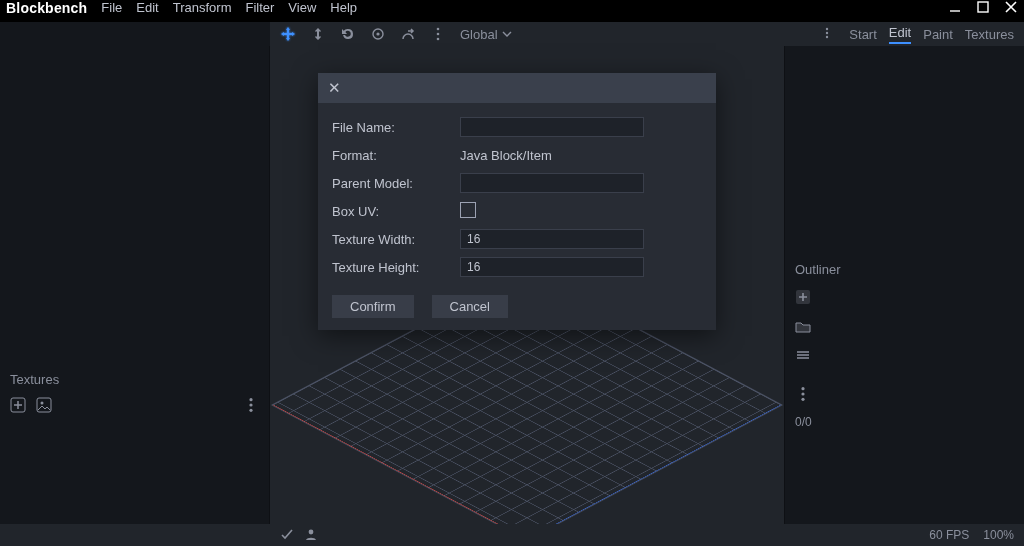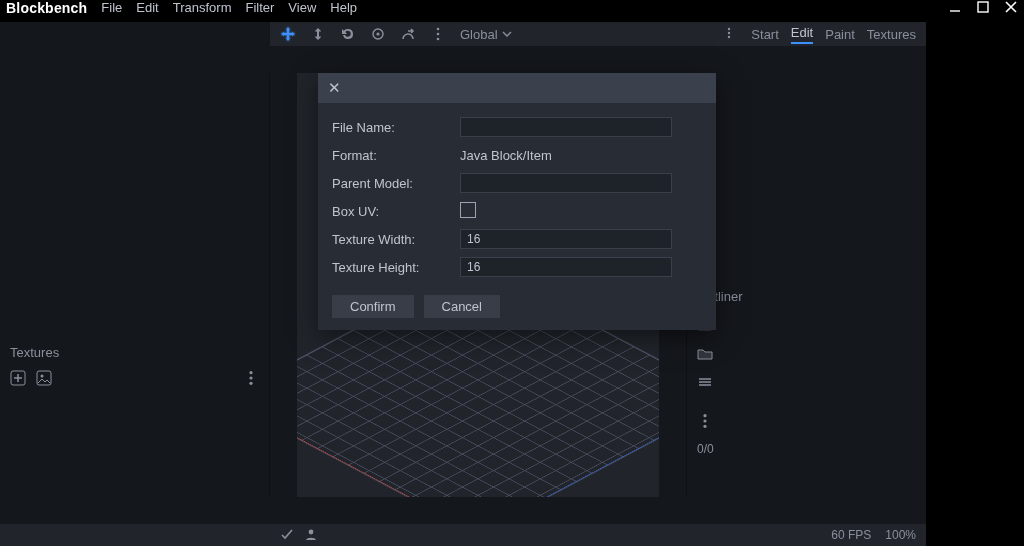--- a/index.html
+++ b/index.html
@@ -31,23 +31,22 @@
   .titlebar .menu { display:flex; gap:14px; }
   .titlebar .menu span { color:var(--text); cursor:default; }
   .titlebar .winctl { margin-left:auto; display:flex; gap:14px; }
   .titlebar .winctl svg { width:14px; height:14px; }
 
   
   .app {
     display:grid;
     grid-template-columns: 270px 1fr 240px;
     grid-template-rows: 24px 1fr 22px;
-    width:926px; height:524px;
+    width:1024px; height:524px;
     background:var(--bg-darker);
-    gap:27px;
   }
   .toolbar-row { grid-column:1/4; grid-row:1; display:flex; }
   .toolbar-spacer { width:270px; }
   .toolbar {
     flex:1; background:var(--bg-panel); display:flex; align-items:center;
     gap:14px; padding:0 10px;
   }
   .toolbar .icon { width:16px; height:16px; color:var(--text-dim); }
   .toolbar .icon.active { color:var(--accent); filter:drop-shadow(0 0 1px var(--accent)); }
   .toolbar .transform-label { color:var(--text-dim); display:flex; align-items:center; gap:4px;}
@@ -124,34 +123,34 @@
   .dialog .dlg-title {
     background:#3a404c; padding:6px 10px; display:flex; align-items:center;
   }
   .dialog .dlg-title span { flex:1; }
   .dialog .dlg-title .close { cursor:pointer; color:var(--text); font-size:15px;}
   .dialog .dlg-body { padding:10px 14px 6px; }
   .dlg-row { display:flex; align-items:center; height:28px; }
   .dlg-row .lbl { width:128px; color:var(--text); font-size:13px;}
   .dlg-row .val { flex:1; }
   .dlg-row input[type=text], .dlg-row input[type=number] {
-    width:212px; height:20px; background:var(--bg-input);
+    width:184px; height:20px; background:var(--bg-input);
     border:1px solid var(--border); color:var(--text);
     padding:0 6px; font-size:12px;
   }
   .dlg-row input::-webkit-outer-spin-button,
   .dlg-row input::-webkit-inner-spin-button{ -webkit-appearance:none; margin:0;}
   .dlg-row .static { font-size:13px; }
   .chk {
     width:16px; height:16px; border:1px solid #9ca2b3; background:transparent;
     display:inline-flex; align-items:center; justify-content:center;
   }
   .chk.checked { background:#eceff5; }
   .chk.checked svg { width:12px; height:12px; color:#232730;}
-  .dlg-actions { display:flex; gap:10px; padding:8px 14px 12px;}
+  .dlg-actions { display:flex; gap:18px; padding:8px 14px 12px;}
   .btn {
     background:var(--bg-btn); color:var(--text);
     padding:4px 18px; border:none; cursor:pointer;
     font-size:13px;
   }
 
   
   .i { display:inline-block; vertical-align:middle;}
 </style>
 </head>

